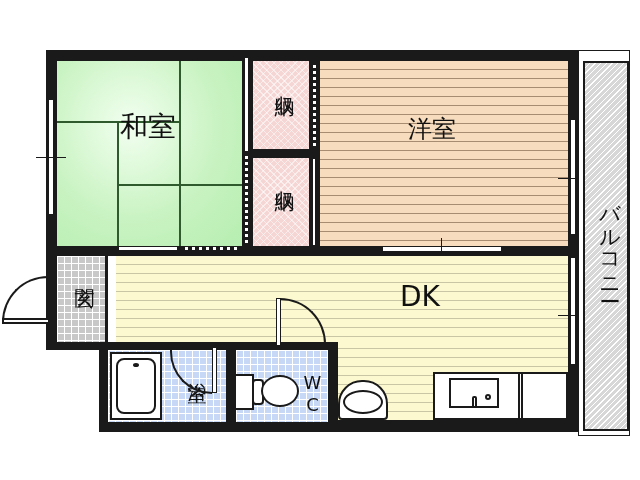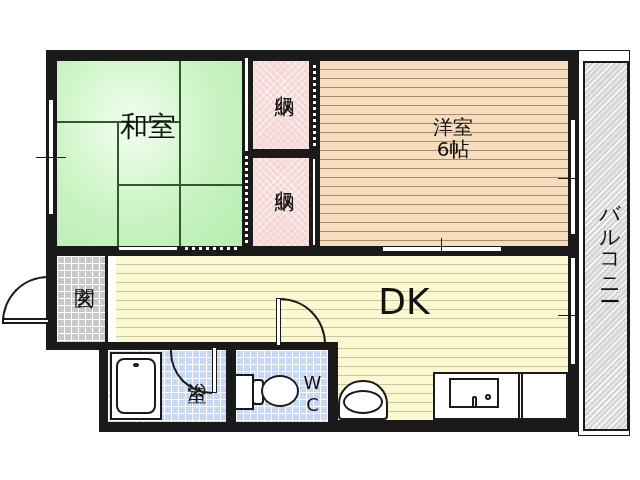--- a/index.html
+++ b/index.html
@@ -56,35 +56,34 @@
 <div class="abs storage" style="left:253px;top:61px;width:56px;height:88px;"></div>
 <div class="label vlabel" style="left:266px;top:80px;width:30px;font-size:20px;">収納</div>
 <div class="abs storage" style="left:253px;top:158px;width:56px;height:88px;"></div>
 <div class="label vlabel" style="left:266px;top:175px;width:30px;font-size:20px;">収納</div>
 <div class="abs window" style="left:244px;top:57px;width:5px;height:95px;border-width:1px;"></div>
 <div class="abs slider-dotted" style="left:244px;top:152px;width:5px;height:94px;"></div>
 <div class="abs slider-dotted" style="left:312px;top:61px;width:5px;height:88px;"></div>
 <div class="abs window" style="left:312px;top:158px;width:4px;height:88px;border-width:1px;"></div>
 
 <div class="abs yoshitsu" style="left:320px;top:61px;width:248px;height:185px;"></div>
-<div class="label" style="left:398px;top:116px;width:110px;font-size:20px;">
+<div class="label" style="left:377px;top:116px;width:110px;font-size:24px;">
   <div>洋室</div>
-  <div>6帖</div>
 </div>
 
 <div class="abs window" style="left:382px;top:246px;width:120px;height:6px;border-width:1px;"></div>
 <div class="abs" style="left:441px;top:238px;width:1px;height:22px;background:#1a1a1a;"></div>
 
 <div class="abs window" style="left:569px;top:118px;width:8px;height:118px;"></div>
 <div class="abs" style="left:558px;top:178px;width:32px;height:1px;background:#1a1a1a;"></div>
 
 <div class="abs dk" style="left:116px;top:256px;width:452px;height:86px;"></div>
 <div class="abs dk" style="left:338px;top:340px;width:230px;height:80px;"></div>
 <div class="abs" style="left:106px;top:256px;width:10px;height:86px;background:#fff;border-left:2px solid #1a1a1a;"></div>
-<div class="label" style="left:354px;top:282px;width:100px;font-size:36px;">
+<div class="label" style="left:370px;top:282px;width:100px;font-size:28px;">
   <div>DK</div>
 </div>
 
 <div class="abs window" style="left:569px;top:256px;width:8px;height:110px;"></div>
 <div class="abs" style="left:558px;top:315px;width:32px;height:1px;background:#1a1a1a;"></div>
 
 <div class="abs fixture" style="left:433px;top:372px;width:135px;height:48px;border-width:2px;"></div>
 <div class="abs fixture" style="left:449px;top:378px;width:50px;height:30px;"></div>
 <div class="abs" style="left:472px;top:396px;width:5px;height:12px;border:2px solid #1a1a1a;border-radius:2px;background:#fff;"></div>
 <div class="abs" style="left:485px;top:394px;width:6px;height:6px;border:2px solid #1a1a1a;border-radius:50%;background:#fff;"></div>

